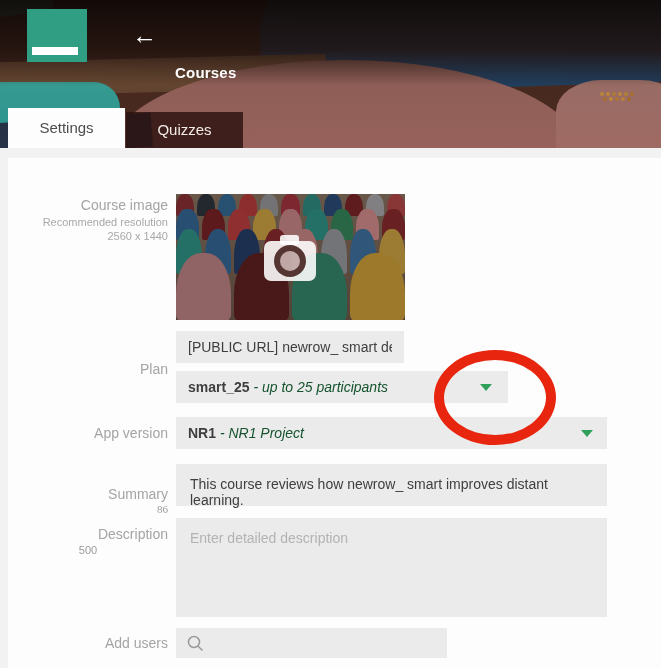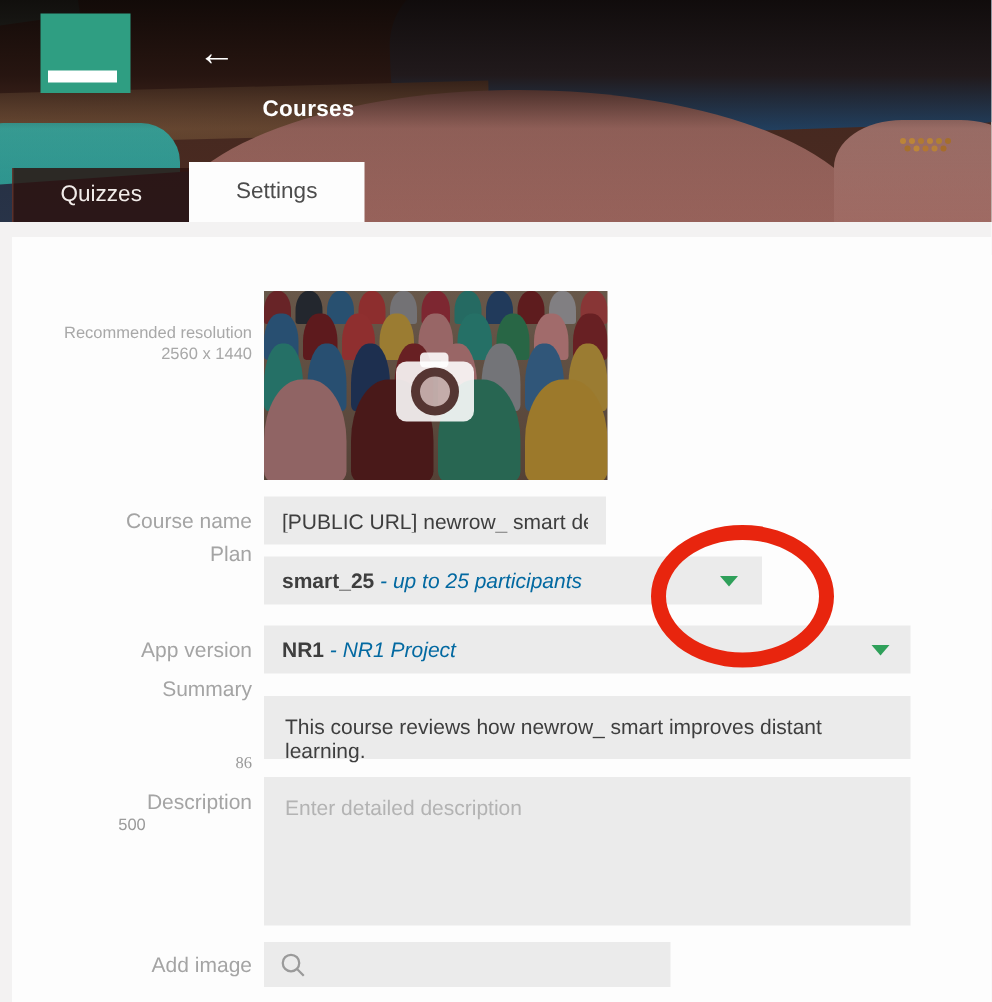--- a/index.html
+++ b/index.html
@@ -35,21 +35,21 @@
 
   
   .card{position:absolute;left:8px;top:158px;width:653px;height:510px;background:#fdfdfd;}
 
   .flabel{position:absolute;width:160px;right:auto;left:0;text-align:right;color:#a4a4a4;font-size:14px;}
   .fhint{position:absolute;width:160px;left:0;text-align:right;color:#a8a8a8;font-size:11px;}
   .fcounter{position:absolute;width:160px;left:0;text-align:right;color:#9b9b9b;font-size:11px;}
 
   .field{position:absolute;background:#ebebeb;box-sizing:border-box;}
   .txt{color:#3e3e3e;font-size:14px;}
-  .ital{color:#0369a1;font-style:italic;}
+  .ital{color:#14532d;font-style:italic;}
   input.fld{border:none;outline:none;background:#ebebeb;font-family:inherit;}
   textarea.fld{border:none;outline:none;background:#ebebeb;font-family:inherit;resize:none;}
   ::placeholder{color:#b3b3b3;opacity:1;}
 
   
   .cimage{position:absolute;left:168px;top:36px;width:229px;height:126px;overflow:hidden;background:linear-gradient(180deg,#8a7a66,#6e5a4a);}
   .chair-row{position:absolute;left:0;right:0;display:flex;justify-content:center;gap:3px;}
   .chair{border-radius:45% 45% 10% 10%/60% 60% 10% 10%;}
   .r1{top:0px;}  .r1 .chair{width:19px;height:22px;}
   .r2{top:15px;} .r2 .chair{width:25px;height:31px;}
@@ -84,26 +84,27 @@
   <div class="ph ph-shade"></div>
 
   <div class="logo">
     <div class="logo-bar"></div>
   </div>
   <div class="back-arrow">←</div>
   <div class="hdr-title">Courses</div>
 </div>
 
 <div class="tabs">
+  <div class="tab active">Settings</div>
   <div class="tab sep">Quizzes</div>
-  <div class="tab active">Settings</div>
 </div>
 
 <div class="card">
 
+  <div class="flabel" style="top:39px;">Course image</div>
   <div class="fhint" style="top:58px;">Recommended resolution</div>
   <div class="fhint" style="top:72px;">2560 x 1440</div>
 
   <div class="cimage">
     <div class="chair-row r1">
         <div class="chair" style="background: rgb(138, 48, 52);"></div>
         <div class="chair" style="background: rgb(39, 52, 62);"></div>
         <div class="chair" style="background: rgb(47, 111, 157);"></div>
         <div class="chair" style="background: rgb(191, 62, 62);"></div>
         <div class="chair" style="background: rgb(154, 160, 164);"></div>
@@ -140,44 +141,43 @@
         <div class="chair" style="background: rgb(94, 32, 32);"></div>
         <div class="chair" style="background: rgb(47, 143, 114);"></div>
         <div class="chair" style="background: rgb(212, 169, 58);"></div>
       </div>
     <div class="overlay"></div>
     <div class="cam">
       <div class="ring"></div>
     </div>
   </div>
 
-  <div class="flabel" style="top:173px;line-height:32px;">Course name</div>
   <input class="fld txt field" style="left: 168px; top: 173px; width: 228px; height: 32px; padding: 0px 12px;" value="[PUBLIC URL] newrow_ smart dem">
 
   <div class="flabel" style="top:195px;line-height:32px;">Plan</div>
   <div class="field txt" style="left:168px;top:213px;width:332px;height:32px;line-height:32px;padding:0 12px;cursor:pointer;">
     <b>smart_25</b><span class="ital"> - up to 25 participants</span>
     <div class="dd-arrow" style="left:304px;top:13px;"></div>
   </div>
 
   <div class="flabel" style="top:259px;line-height:32px;">App version</div>
   <div class="field txt" style="left:168px;top:259px;width:431px;height:32px;line-height:32px;padding:0 12px;cursor:pointer;">
     <b>NR1</b><span class="ital"> - NR1 Project</span>
     <div class="dd-arrow" style="left:405px;top:13px;"></div>
   </div>
 
-  <div class="flabel" style="top:293px;">Summary</div>
+  <div class="flabel" style="top:328px;">Summary</div>
   <div class="fcounter" style="top:345px;font-family:Liberation Serif, serif;">86</div>
   <div class="field txt" style="left:168px;top:306px;width:431px;height:42px;padding:12px 14px;">This course reviews how newrow_ smart improves distant learning.</div>
 
   <div class="flabel" style="top:368px;">Description</div>
   <div class="fcounter" style="top:386px;text-align:center;">500</div>
   <textarea class="fld txt field" style="left: 168px; top: 360px; width: 431px; height: 99px; padding: 12px 14px;" placeholder="Enter detailed description"></textarea>
 
-  <div class="flabel" style="top:470px;line-height:30px;">Add image</div>
+  <div class="flabel" style="top:470px;line-height:30px;">Add users</div>
   <div class="field" style="left:168px;top:470px;width:271px;height:30px;">
     <svg class="search-icon" width="19" height="19" viewBox="0 0 19 19">
       <circle cx="8" cy="8" r="5.5" fill="none" stroke="#9a9a9a" stroke-width="1.5"></circle>
       <line x1="12.2" y1="12.2" x2="16.5" y2="16.5" stroke="#9a9a9a" stroke-width="1.5"></line>
     </svg>
     <input class="fld txt" style="position: absolute; left: 34px; top: 0px; width: 225px; height: 30px; padding: 0px;">
   </div>
 
   <div class="red-ellipse"></div>
 </div>

